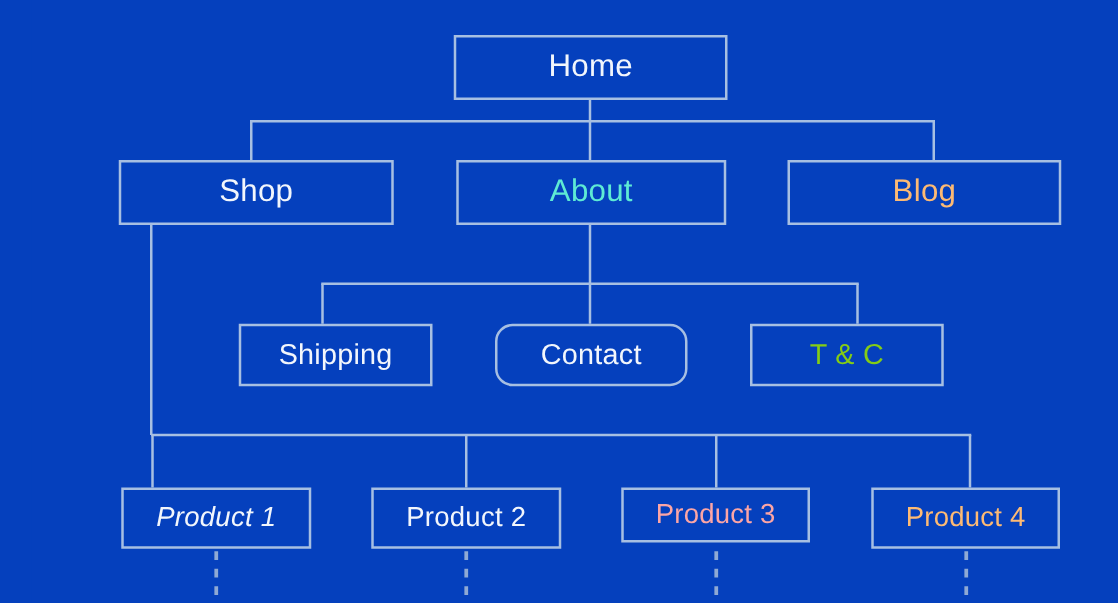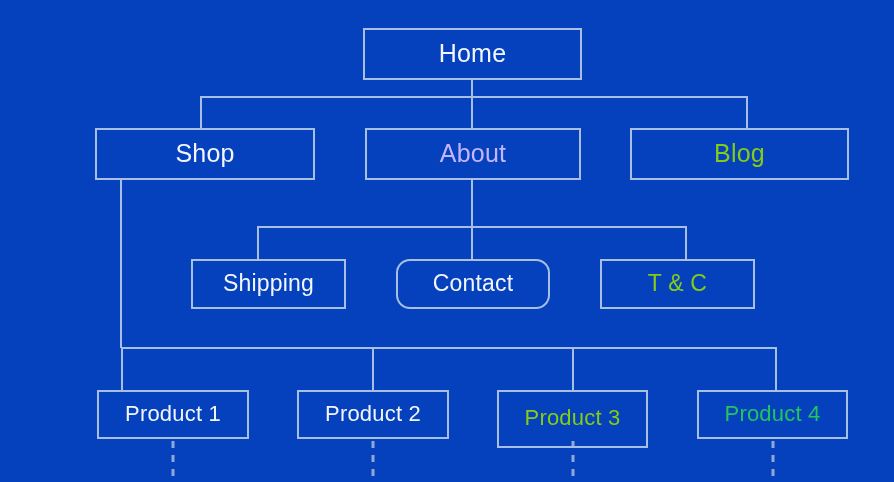--- a/index.html
+++ b/index.html
@@ -93,42 +93,42 @@
       </g>
   </svg>
 
   <div id="node-layer">
       <div class="node-box" style="left: 338px; top: 28px; width: 219px; height: 52px; border-color: rgb(167, 191, 226); color: rgb(242, 246, 252); font-size: 25px;">
         <span class="node-label">Home</span>
       </div>
       <div class="node-box" style="left: 70px; top: 128px; width: 220px; height: 52px; border-color: rgb(167, 191, 226); color: rgb(242, 246, 252); font-size: 25px; text-align: right;">
         <span class="node-label">Shop</span>
       </div>
-      <div class="node-box" style="left: 340px; top: 128px; width: 216px; height: 52px; border-color: rgb(167, 191, 226); color: #c4b5fd; font-size: 25px;">
+      <div class="node-box" style="left: 340px; top: 128px; width: 216px; height: 52px; border-color: rgb(167, 191, 226); color: #5eead4; font-size: 25px;">
         <span class="node-label">About</span>
       </div>
-      <div class="node-box" style="left: 605px; top: 128px; width: 219px; height: 52px; border-color: rgb(167, 191, 226); color: #84cc16; font-size: 25px;">
+      <div class="node-box" style="left: 605px; top: 128px; width: 219px; height: 52px; border-color: rgb(167, 191, 226); color: #fdba74; font-size: 25px;">
         <span class="node-label">Blog</span>
       </div>
       <div class="node-box" style="left: 166px; top: 259px; width: 155px; height: 50px; border-color: rgb(167, 191, 226); color: rgb(242, 246, 252); font-size: 23px; text-align: center;">
         <span class="node-label">Shipping</span>
       </div>
       <div class="node-box" style="left: 371px; top: 259px; width: 154px; height: 50px; border-color: rgb(167, 191, 226); color: rgb(242, 246, 252); font-size: 23px; border-radius: 14px;">
         <span class="node-label">Contact</span>
       </div>
       <div class="node-box" style="left: 575px; top: 259px; width: 155px; height: 50px; border-color: rgb(167, 191, 226); color: #84cc16; font-size: 23px;">
         <span class="node-label">T &amp; C</span>
       </div>
-      <div class="node-box" style="left: 72px; top: 390px; width: 152px; height: 49px; border-color: rgb(167, 191, 226); color: rgb(242, 246, 252); font-size: 22px;">
+      <div class="node-box" style="left: 72px; top: 390px; width: 152px; height: 49px; border-color: rgb(167, 191, 226); color: rgb(242, 246, 252); font-size: 22px; font-style: italic;">
         <span class="node-label">Product 1</span>
       </div>
       <div class="node-box" style="left: 272px; top: 390px; width: 152px; height: 49px; border-color: rgb(167, 191, 226); color: rgb(242, 246, 252); font-size: 22px;">
         <span class="node-label">Product 2</span>
       </div>
-      <div class="node-box" style="left: 472px; top: 390px; width: 151px; height: 58px; border-color: rgb(167, 191, 226); color: #84cc16; font-size: 22px;">
+      <div class="node-box" style="left: 472px; top: 390px; width: 151px; height: 44px; border-color: rgb(167, 191, 226); color: #fca5a5; font-size: 22px;">
         <span class="node-label">Product 3</span>
       </div>
-      <div class="node-box" style="left: 672px; top: 390px; width: 151px; height: 49px; border-color: rgb(167, 191, 226); color: #22c55e; font-size: 22px;">
+      <div class="node-box" style="left: 672px; top: 390px; width: 151px; height: 49px; border-color: rgb(167, 191, 226); color: #fdba74; font-size: 22px;">
         <span class="node-label">Product 4</span>
       </div>
     </div>
 
 </div>
 
 </body></html>

